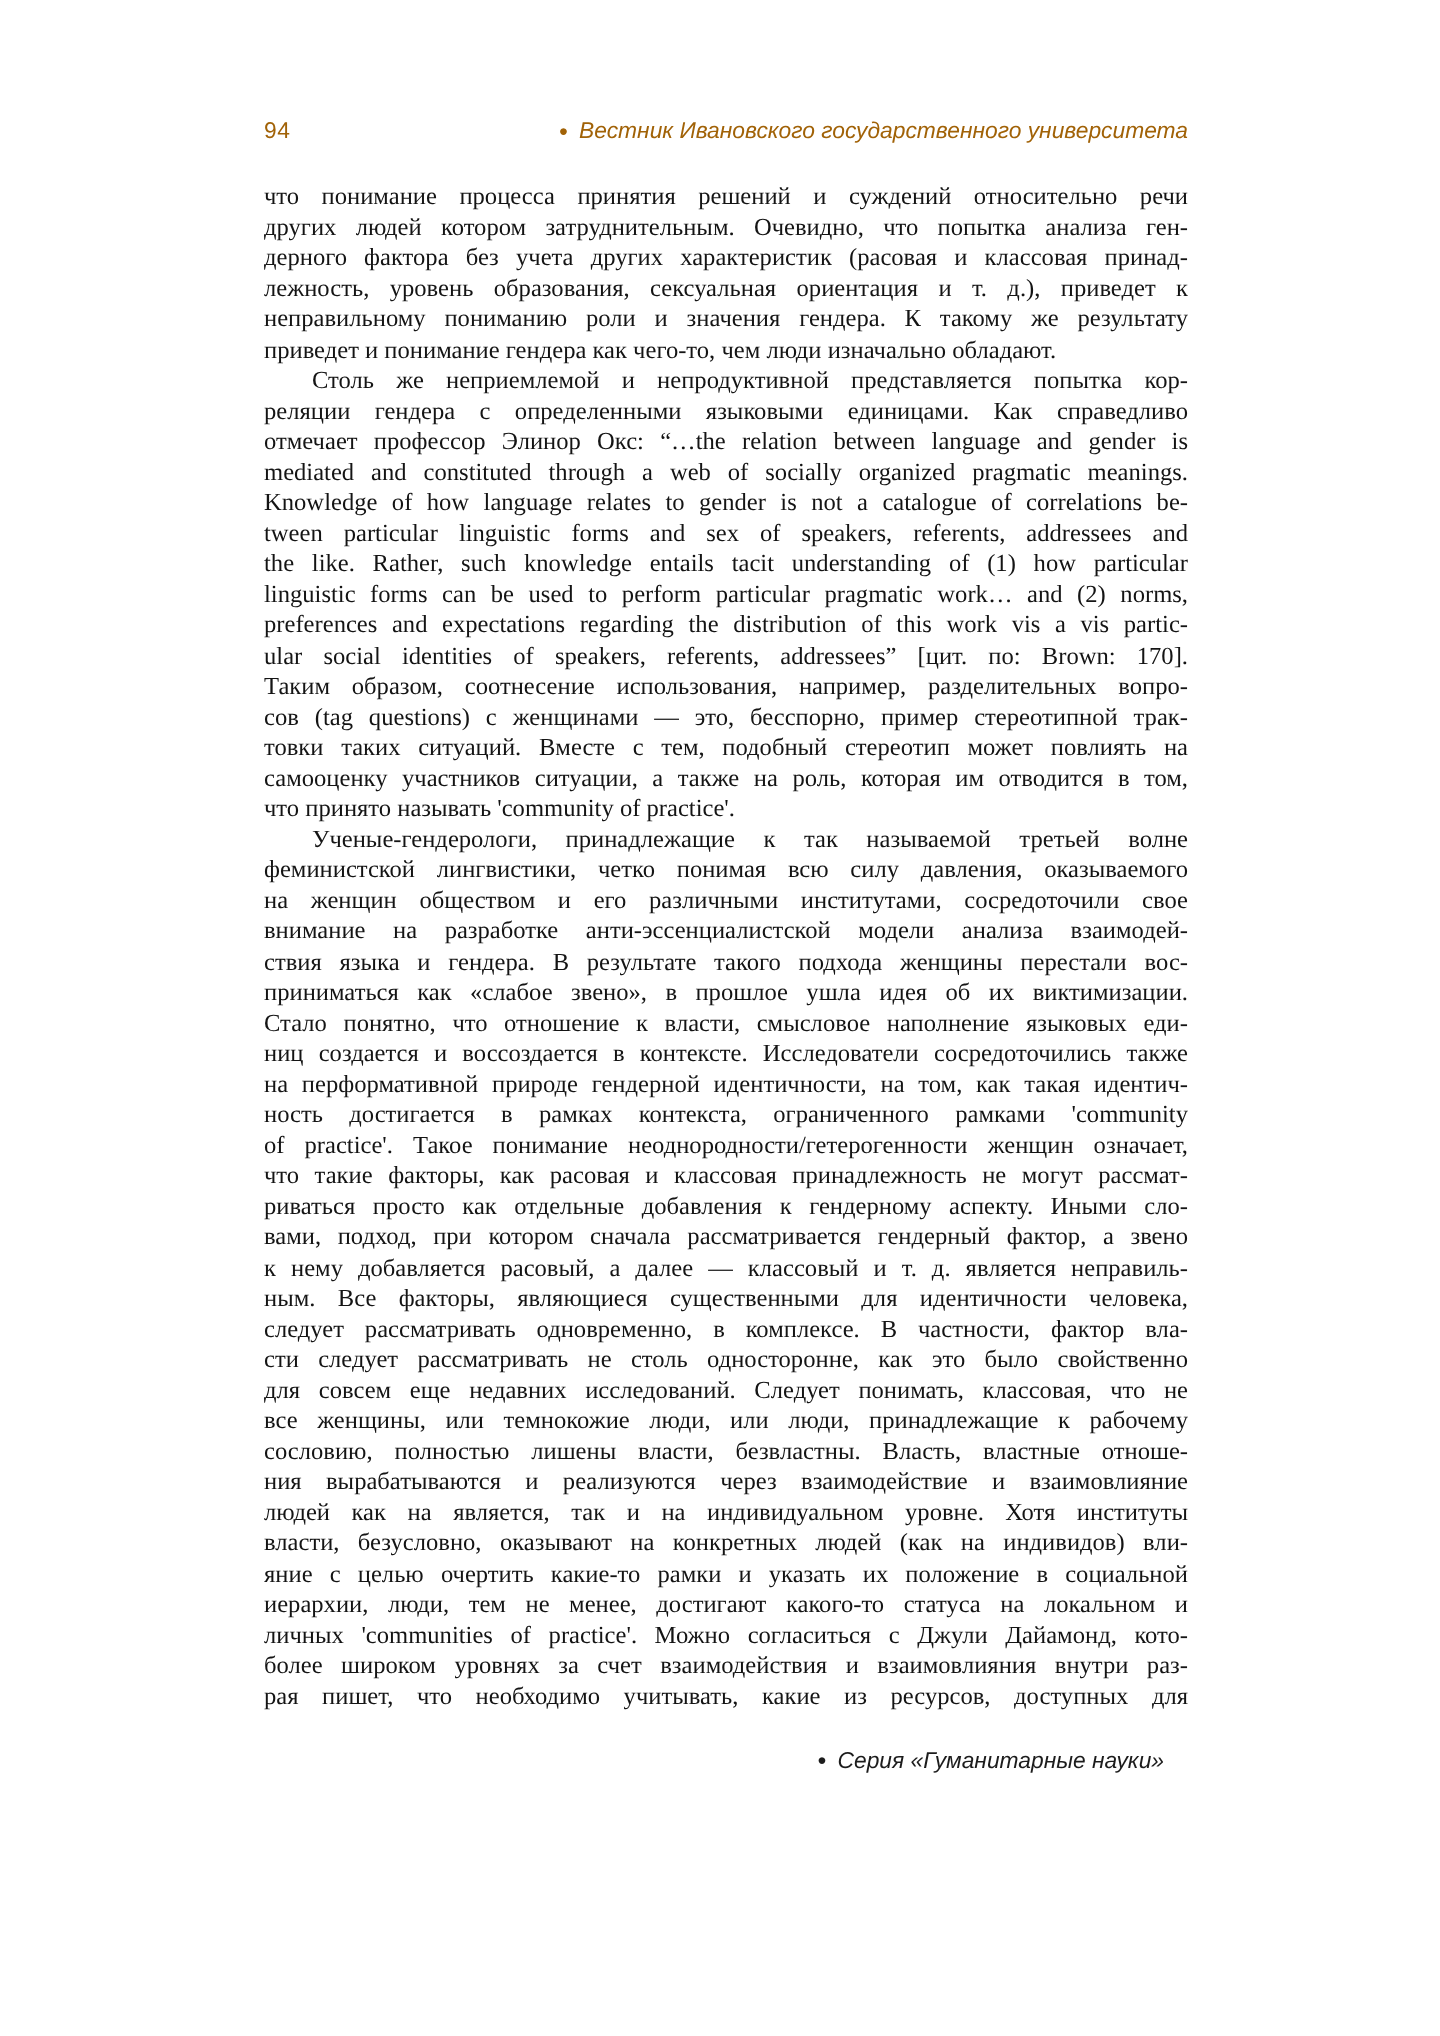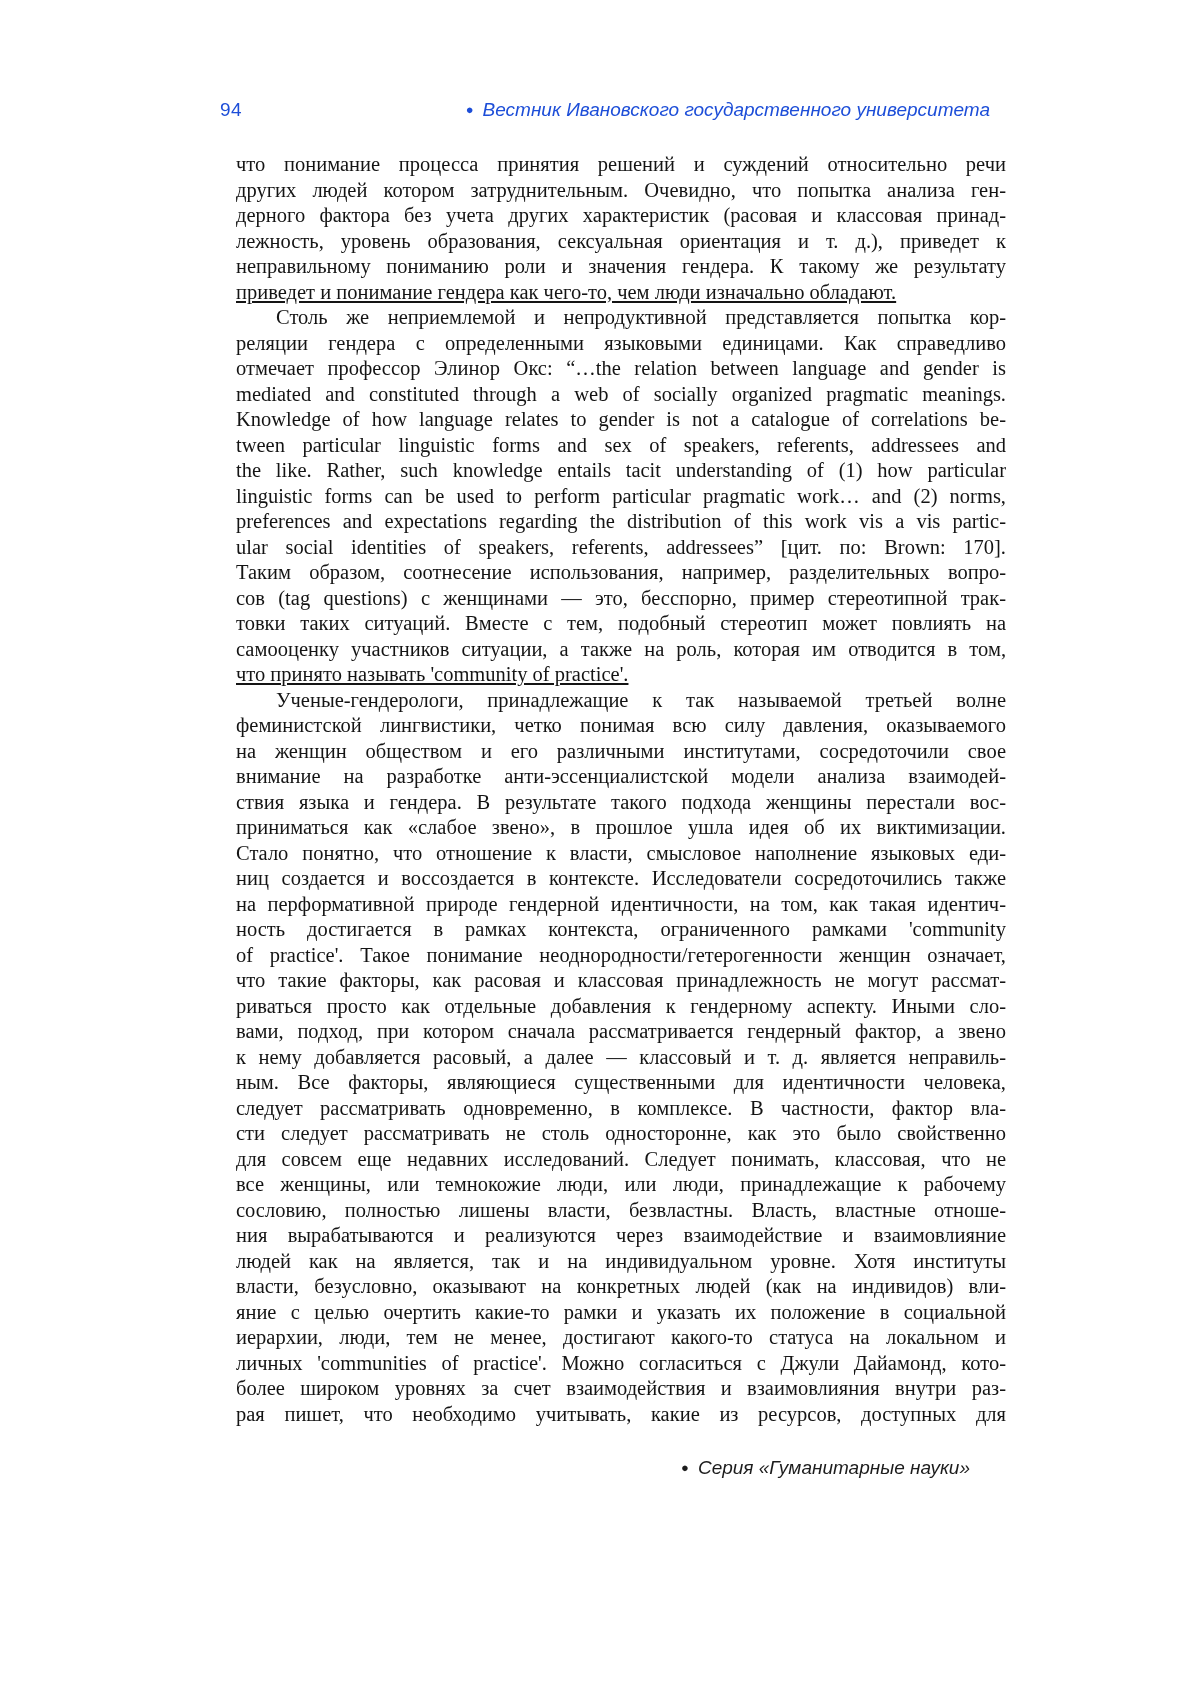--- a/index.html
+++ b/index.html
@@ -17,21 +17,21 @@
   }
   .header {
     position: absolute;
     left: 220px; top: 99px;
     width: 770px;
     display: flex;
     justify-content: space-between;
     align-items: baseline;
     font-family: "Liberation Sans", "DejaVu Sans", sans-serif;
     font-size: 19px;
-    color: #1d4ed8;
+    color: #a16207;
   }
   .pagenum {
     font-style: normal;
     letter-spacing: 0.5px;
   }
   .header-title-group {
     display: inline-flex;
     align-items: baseline;
     gap: 9px;
     font-style: italic;
@@ -43,34 +43,32 @@
     top: -2px;
   }
   .body-text {
     position: absolute;
     left: 220px; top: 152px;
     width: 770px;
     font-family: "Liberation Serif", "DejaVu Serif", serif;
     font-size: 20.5px;
     line-height: 25.5px;
     color: #141414;
-    margin-left: 16px;
   }
   .line {
     height: 25.5px;
     overflow: hidden;
   }
   .line.j {
     text-align: justify;
     text-align-last: justify;
   }
   .line.last {
     text-align: left;
     text-align-last: left;
-    text-decoration: underline;
   }
   .line.indent {
     text-indent: 40px;
   }
   .footer {
     position: absolute;
     right: 230px; top: 1457px;
     display: inline-flex;
     align-items: baseline;
     gap: 9px;

